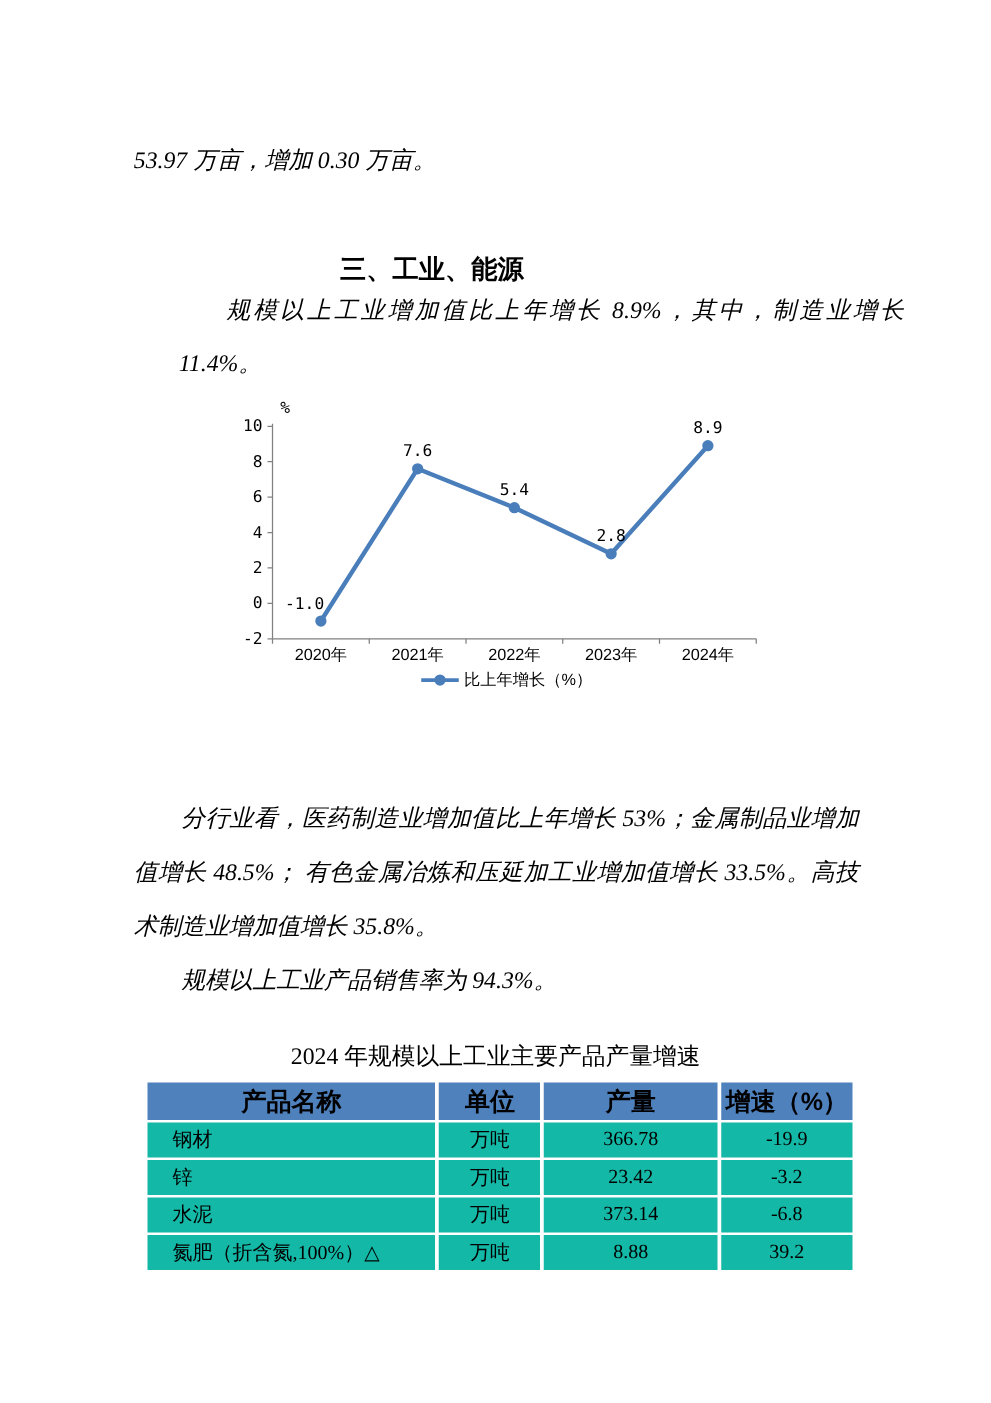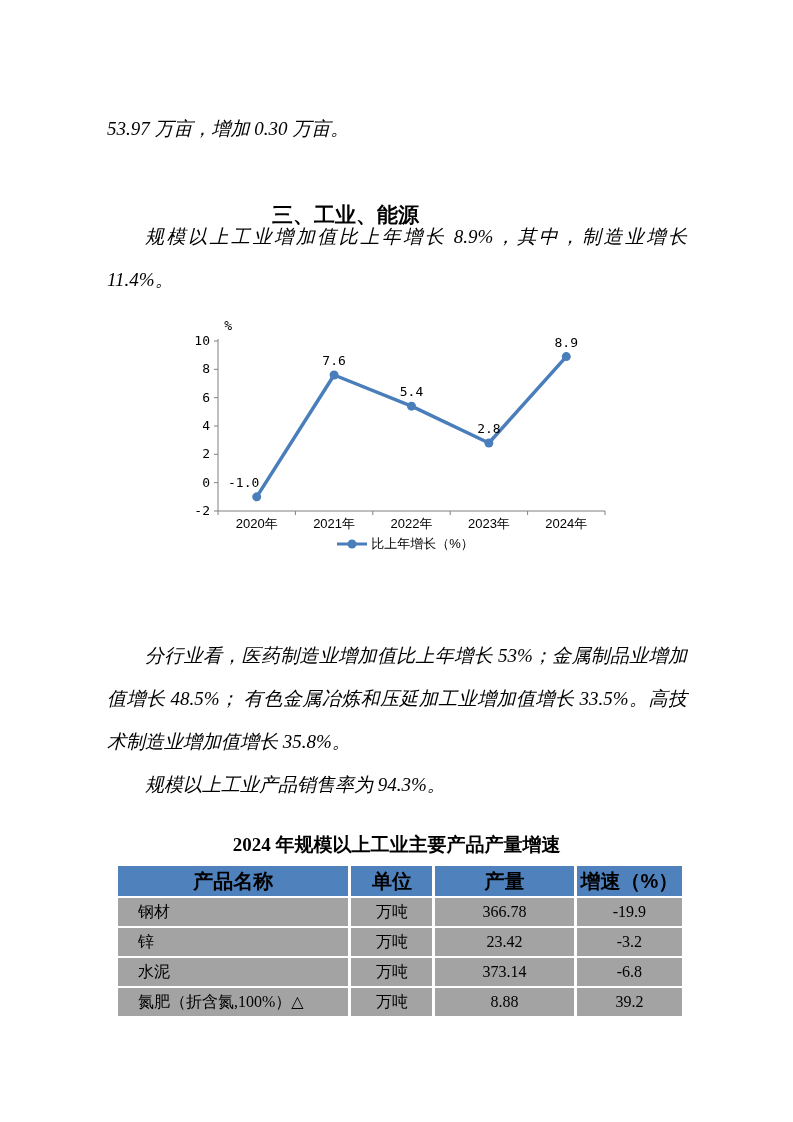--- a/index.html
+++ b/index.html
@@ -52,63 +52,63 @@
     margin-top:2px;
     font-family:"Liberation Sans","DejaVu Sans",sans-serif;
     font-size:13px;
   }
   .table-title{
     position:absolute;
     left:0;top:832px;
     width:793px;
     text-align:center;
     font-family:"Liberation Serif","DejaVu Serif",serif;
-    font-weight:bold;
+    font-weight:normal;
     font-size:19px;
   }
   table.product-table{
     position:absolute;
     left:115px;top:864px;
     width:570px;
     border-collapse:separate;
     border-spacing:3px 2px;
     table-layout:fixed;
   }
   table.product-table th{
     background:#4f81bd;
     font-family:"Liberation Sans","DejaVu Sans",sans-serif;
     font-weight:bold;
     font-size:20px;
     height:30px;
     text-align:center;
     padding:0;
   }
   table.product-table td{
-    background:#a3a3a3;
+    background:#14b8a6;
     font-size:16px;
     height:28px;
     text-align:center;
     padding:0;
   }
   table.product-table td.name-cell{
     text-align:left;
     padding-left:20px;
   }
   col.c1{width:228px;} col.c2{width:80px;} col.c3{width:137px;} col.c4{width:104px;}
 </style>
 </head>
 <body>
 
 <div class="page">
 
   <p class="body-text" style="top:88px;">53.97 万亩，增加 0.30 万亩。</p>
 
   <h2 class="section-heading">三、工业、能源</h2>
 
-  <p class="body-text indent" style="top:196px;">规模以上工业增加值比上年增长 8.9%，其中，制造业增长 11.4%。</p>
+  <p class="body-text indent" style="top:208px;margin-left:36px;">规模以上工业增加值比上年增长 8.9%，其中，制造业增长 11.4%。</p>
 
   <div class="chart-wrap">
     <svg class="chart-svg" width="440" height="215" viewBox="0 0 440 215">
         <line x1="33" y1="21" x2="33" y2="193" stroke="#808080" stroke-width="1"></line>
         <line x1="29" y1="193" x2="33" y2="193" stroke="#808080" stroke-width="1"></line>
         <text x="25" y="197" text-anchor="end" font-size="13" font-family="&quot;DejaVu Sans Mono&quot;,monospace">-2</text>
         <line x1="29" y1="164.66666666666666" x2="33" y2="164.66666666666666" stroke="#808080" stroke-width="1"></line>
         <text x="25" y="168.66666666666666" text-anchor="end" font-size="13" font-family="&quot;DejaVu Sans Mono&quot;,monospace">0</text>
         <line x1="29" y1="136.33333333333334" x2="33" y2="136.33333333333334" stroke="#808080" stroke-width="1"></line>
         <text x="25" y="140.33333333333334" text-anchor="end" font-size="13" font-family="&quot;DejaVu Sans Mono&quot;,monospace">2</text>

